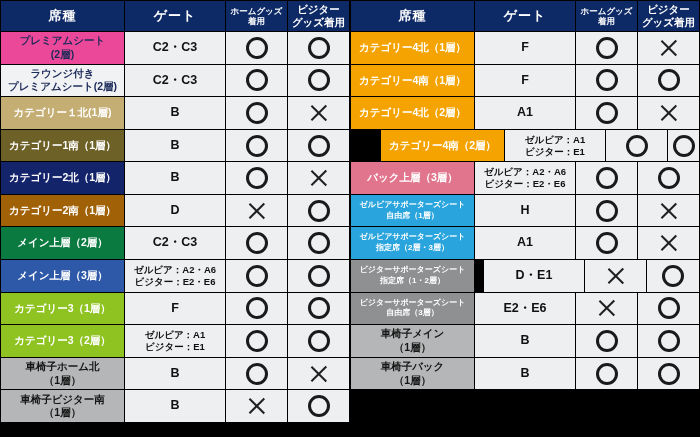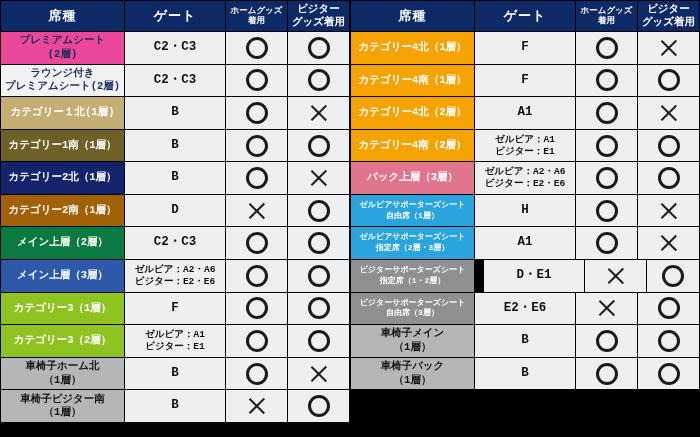--- a/index.html
+++ b/index.html
@@ -1,20 +1,20 @@
 <!DOCTYPE html>
 <html><head>
 <meta charset="utf-8">
 <style>
   html,body{margin:0;padding:0;background:#222;}
   .board{
     position:relative;
     width:700px;height:437px;
     background:#000;
-    font-family:Liberation Mono, monospace;
+    font-family:Liberation Sans, sans-serif;
     overflow:hidden;
   }
   .seat-table{
     position:absolute;top:0;
     width:350px;
     border:1px solid #000;
     box-sizing:border-box;
     background:#000;
   }
   #table-0{left:0;}
@@ -306,21 +306,21 @@
           <div class="line">A1</div>
         </div>
         <div class="cell col-home" style="background: rgb(237, 239, 241);">
           <span class="sym" data-symbol="○"></span>
         </div>
         <div class="cell col-visitor" style="background: rgb(237, 239, 241);">
           <span class="sym" data-symbol="×"></span>
         </div>
       </div>
       <div class="row">
-        <div class="cell col-seat seat-label" style="background: rgb(245, 163, 0); color: rgb(255, 255, 255);">
+        <div class="cell col-seat seat-label" style="background: rgb(245, 163, 0); color: rgb(255, 255, 255); margin-left: 30px;">
           <div class="line">カテゴリー4南（2層）</div>
         </div>
         <div class="cell col-gate gate-text two-line" style="background: rgb(237, 239, 241);">
           <div class="line">ゼルビア：A1</div>
           <div class="line">ビジター：E1</div>
         </div>
         <div class="cell col-home" style="background: rgb(237, 239, 241);">
           <span class="sym" data-symbol="○"></span>
         </div>
         <div class="cell col-visitor" style="background: rgb(237, 239, 241);">

